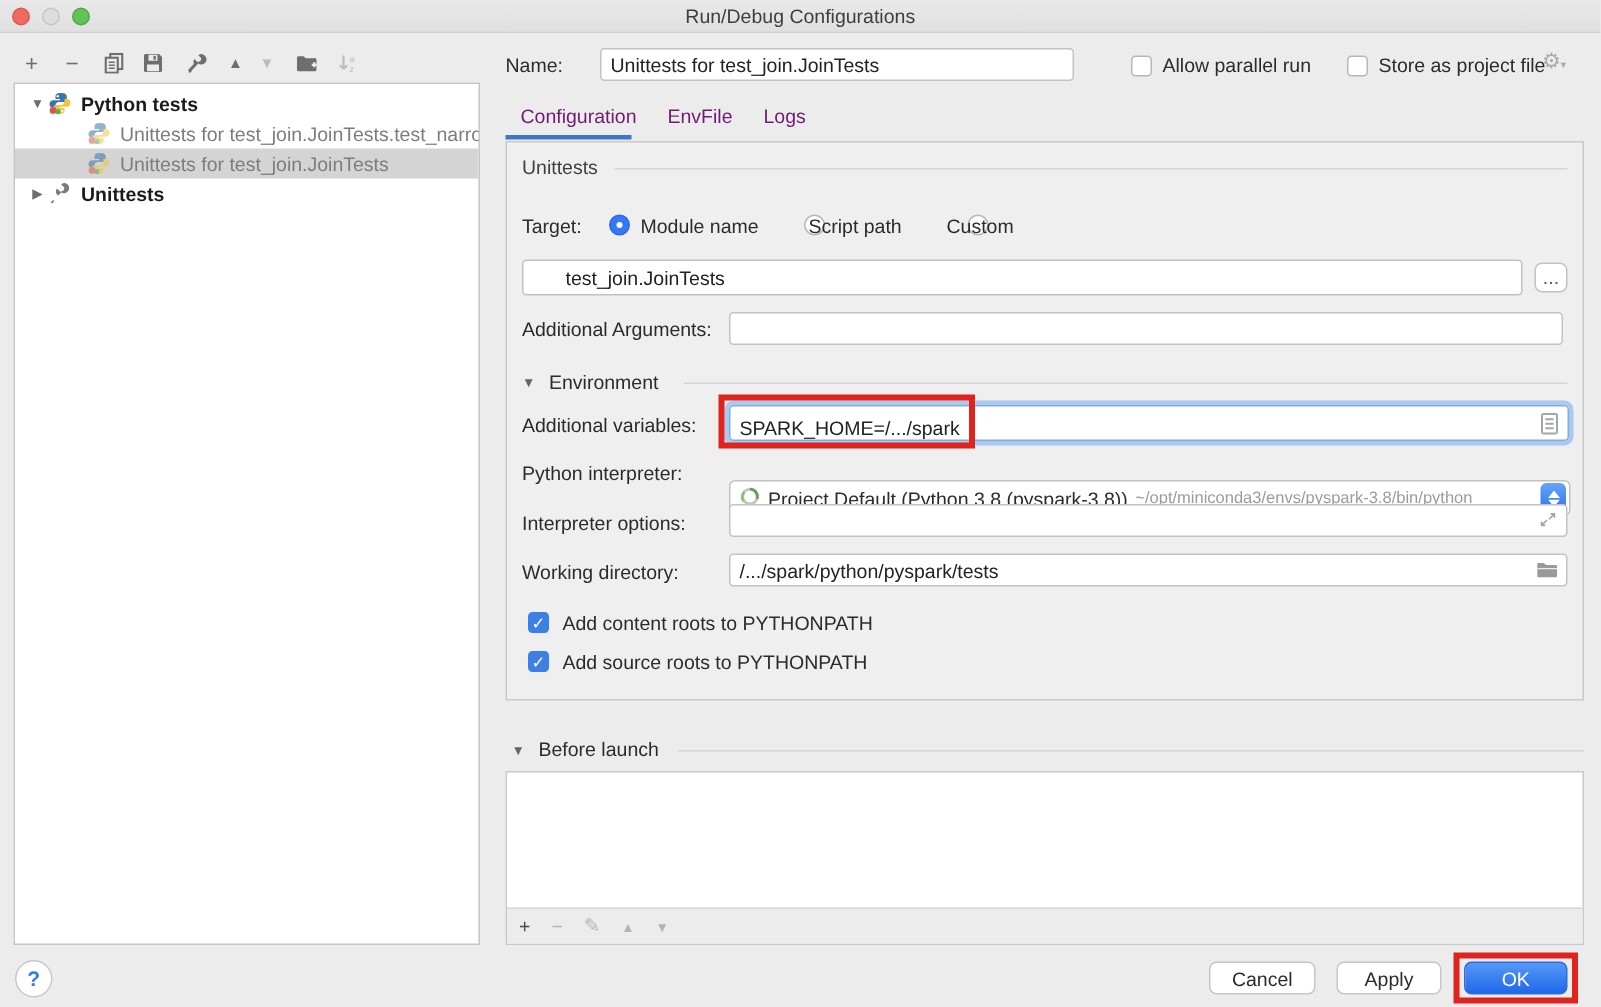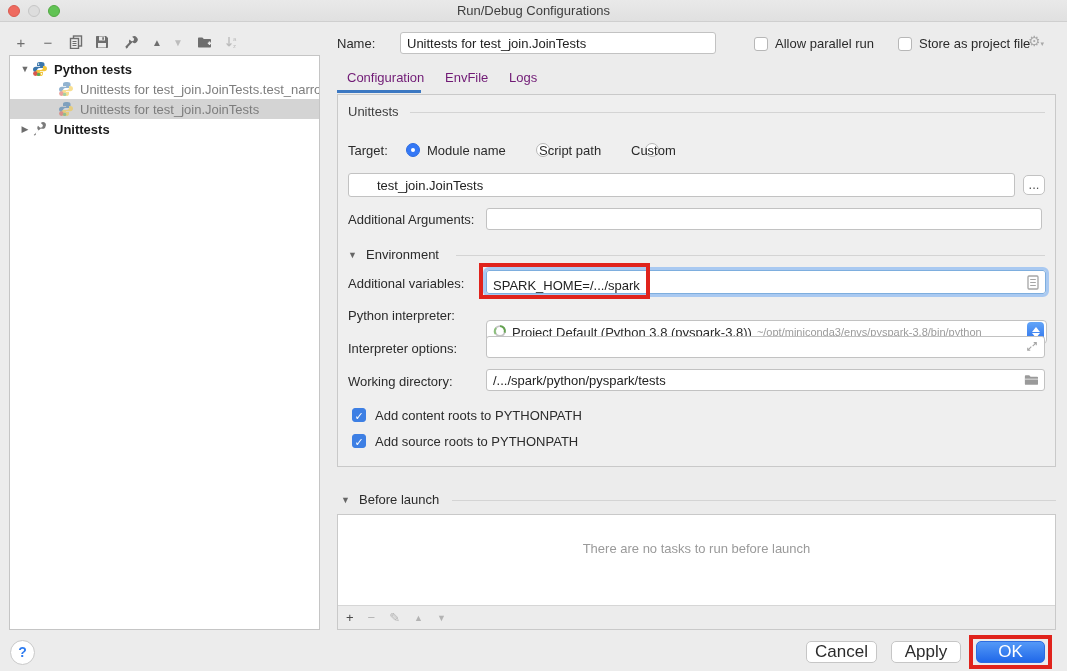--- a/index.html
+++ b/index.html
@@ -85,21 +85,21 @@
     color:#9a9a9a; }
   .bl-toolbar { position:absolute; left:0; bottom:0; width:100%; height:24px;
     background:#ececec; border-top:1px solid #d6d6d6; display:flex;
     align-items:center; padding-left:8px; gap:14px; }
   .bl-ico { font-size:13px; color:#b3b3b3; }
   .bl-ico.dark { color:#4a4a4a; }
   .bl-ico.tri { font-size:9px; }
 
   
   .btn { border:1px solid #c6c6c6; border-radius:5px; background:#fff;
-    font-family:inherit; font-size:17px; color:#2b2b2b; text-align:center; }
+    font-family:inherit; font-size:13px; color:#2b2b2b; text-align:center; }
   .btn-ok { background:linear-gradient(180deg,#5499f7,#2068e9); color:#fff;
     border-color:#2d6ce0; }
   .help-btn { width:25px; height:25px; border-radius:50%; background:#fff;
     border:1px solid #c9c9c9; color:#2f7cf0; font-weight:bold; text-align:center;
     line-height:23px; font-size:14px; }
 
   
   .annot { border:4px solid #e0231c; pointer-events:none; z-index:50; }
 </style>
 </head>
@@ -305,21 +305,20 @@
   <span class="abs lbl" style="left:37px;top:313px">Add content roots to PYTHONPATH</span>
   <span class="abs cb on" style="left:14px;top:339px">✓</span>
   <span class="abs lbl" style="left:37px;top:339px">Add source roots to PYTHONPATH</span>
 </div>
 
 <span class="abs sec-tri" style="left:341px;top:495px">▼</span>
 <span class="abs lbl" style="left:359px;top:492px">Before launch</span>
 <div class="abs sep" style="left:452px;width:604px;top:500px"></div>
 
 <div class="abs bl-box">
-  <div class="bl-empty">There are no tasks to run before launch</div>
   <div class="bl-toolbar">
     <span class="bl-ico dark">+</span>
     <span class="bl-ico">−</span>
     <span class="bl-ico" style="font-family:'DejaVu Sans',sans-serif">✎</span>
     <span class="bl-ico tri">▲</span>
     <span class="bl-ico tri">▼</span>
   </div>
 </div>
 
 <button class="abs help-btn" style="left:10px;top:640px">?</button>

